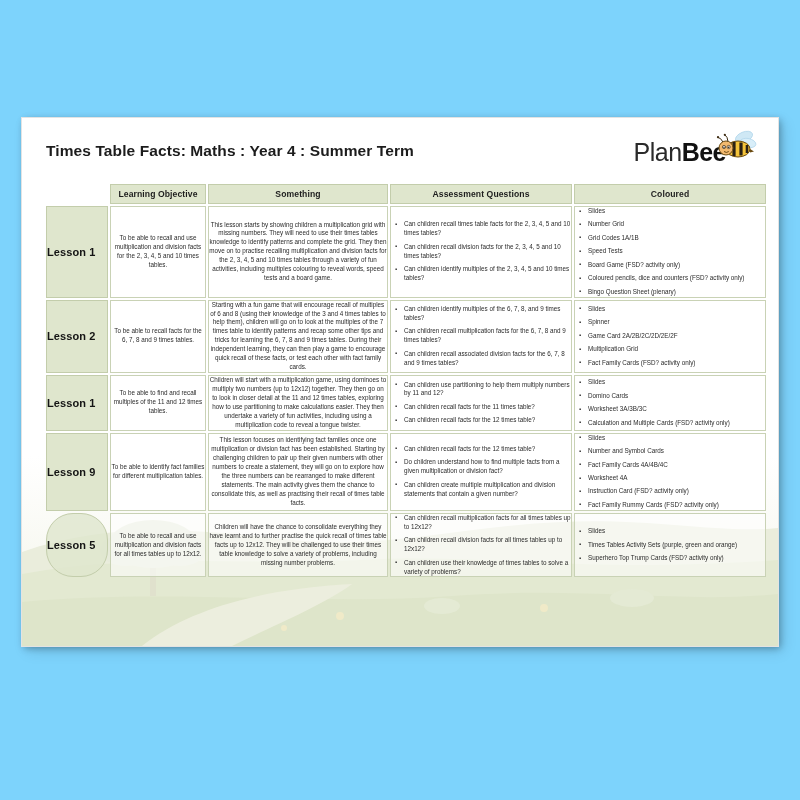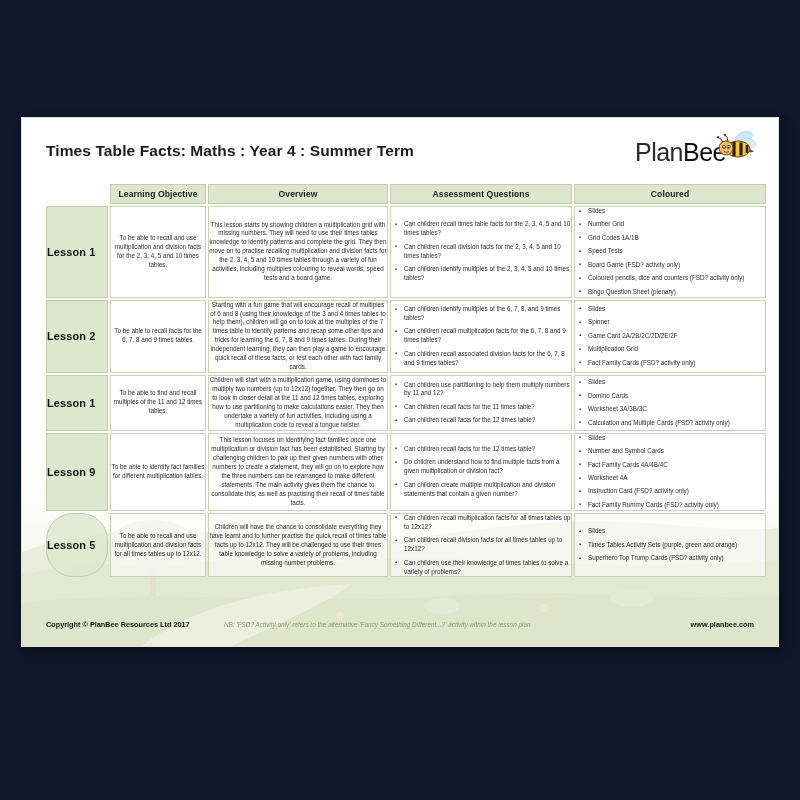--- a/index.html
+++ b/index.html
@@ -9,21 +9,21 @@
     height: 800px;
     background: #ffffff;
     font-family: "Liberation Sans", sans-serif;
     overflow: hidden;
   }
 
   #stage {
     position: relative;
     width: 800px;
     height: 800px;
-    background: #0f172a;
+    background: #7dd3fc;
   }
 
   
   #sheet {
     position: absolute;
     left: 22px;
     top: 118px;
     width: 756px;
     height: 528px;
     background: #ffffff;
@@ -75,21 +75,21 @@
     position: absolute;
     right: 30px;
     top: 4px;
     font-size: 25px;
     font-weight: bold;
     color: #1a1a1a;
     letter-spacing: -0.5px;
     line-height: 1;
   }
   .brand-text .plan { font-weight: 400; color: #2a2a2a; }
-  .brand-text .bee  { font-weight: normal; color: #111; text-align: right; }
+  .brand-text .bee  { font-weight: bold; color: #111; text-align: right; }
   .bee-icon {
     position: absolute;
     right: -2px;
     top: -6px;
     width: 44px;
     height: 34px;
   }
 
   
   table.grid {
@@ -287,21 +287,21 @@
             <col class="c-obj">
             <col class="c-over">
             <col class="c-assess">
             <col class="c-res">
         </colgroup>
 
         <thead>
           <tr>
             <th class="hdr-blank"></th>
             <th class="hdr">Learning Objective</th>
-            <th class="hdr">Overview</th>
+            <th class="hdr">Something</th>
             <th class="hdr">Assessment Questions</th>
             <th class="hdr">Coloured</th>
           </tr>
         </thead>
 
         <tbody>
 
           <tr class="row-1">
             <td class="cell-lesson">Lesson 1</td>
             <td class="cell-white cell-obj">To be able to recall and use multiplication and division facts for the 2, 3, 4, 5 and 10 times tables.</td>
@@ -409,20 +409,15 @@
                   <li>Times Tables Activity Sets (purple, green and orange)</li>
                   <li>Superhero Top Trump Cards (FSD? activity only)</li>
                 </ul>
             </td>
           </tr>
         </tbody>
       </table>
 
     </div>
 
-    <div class="footer">
-      <div class="foot-left">Copyright © PlanBee Resources Ltd 2017</div>
-      <div class="foot-mid">NB: 'FSD? Activity only' refers to the alternative 'Fancy Something Different...?' activity within the lesson plan</div>
-      <div class="foot-right">www.planbee.com</div>
-    </div>
 
   </div>
 </div>
 
 </body></html>

